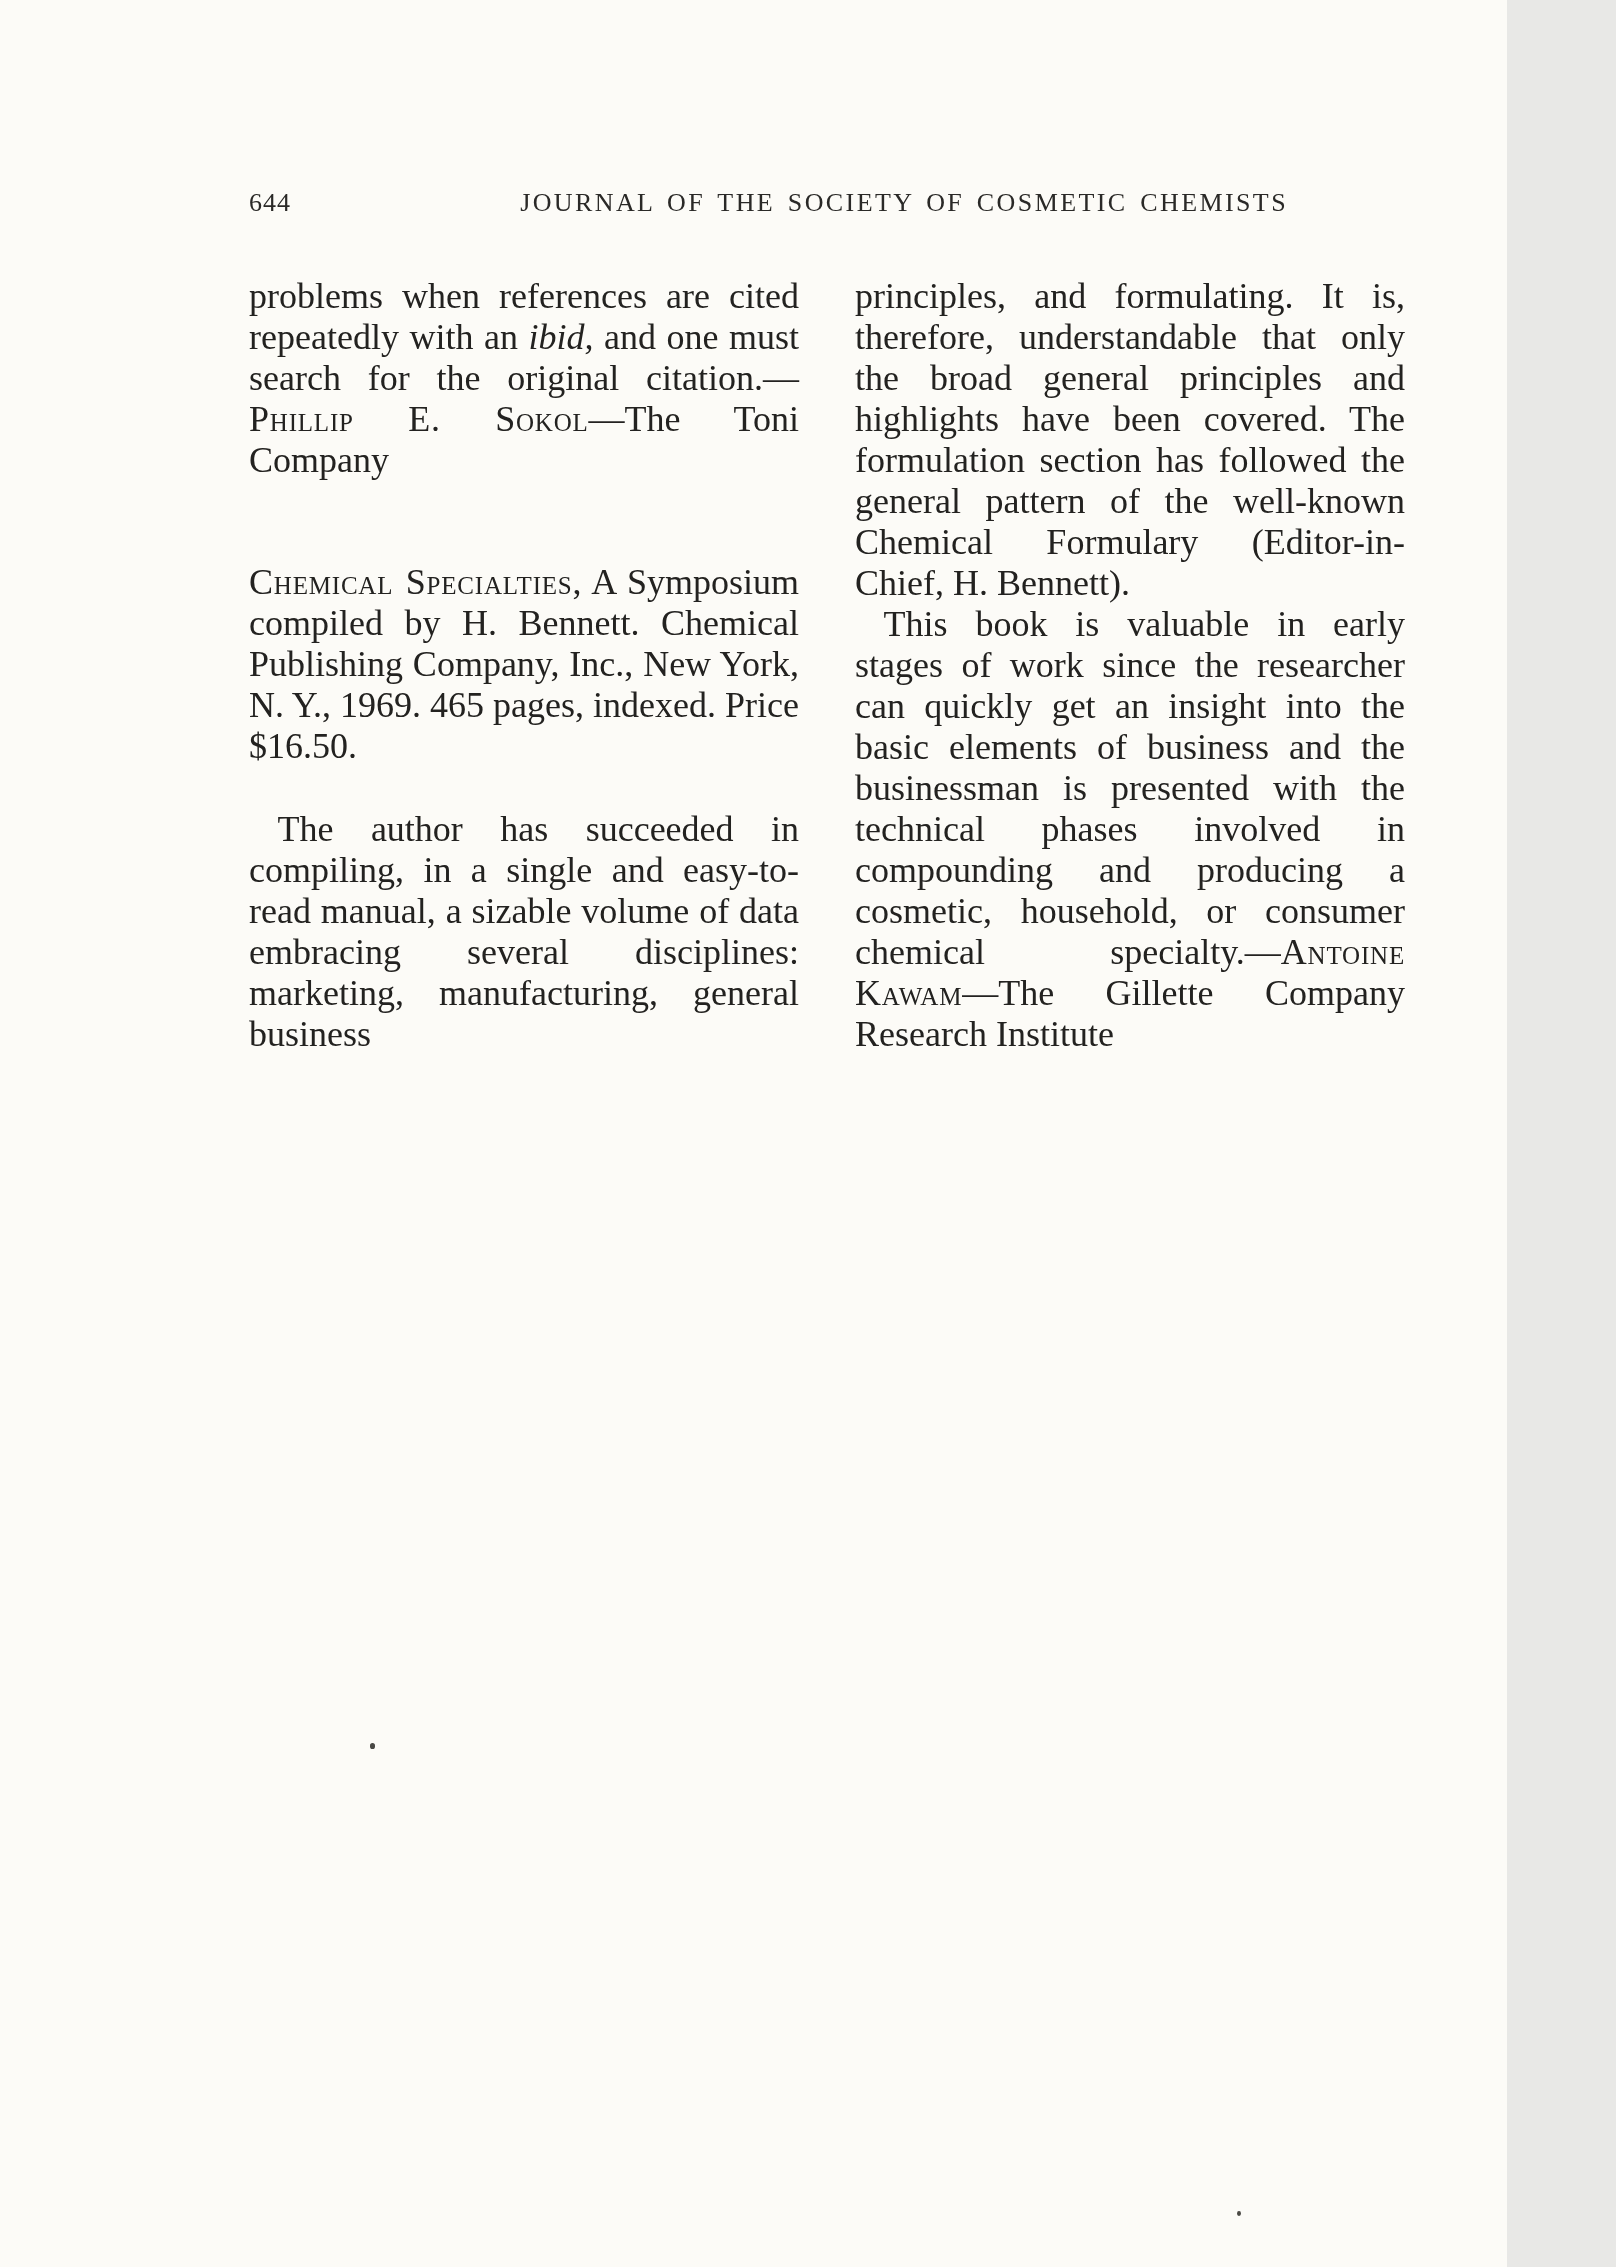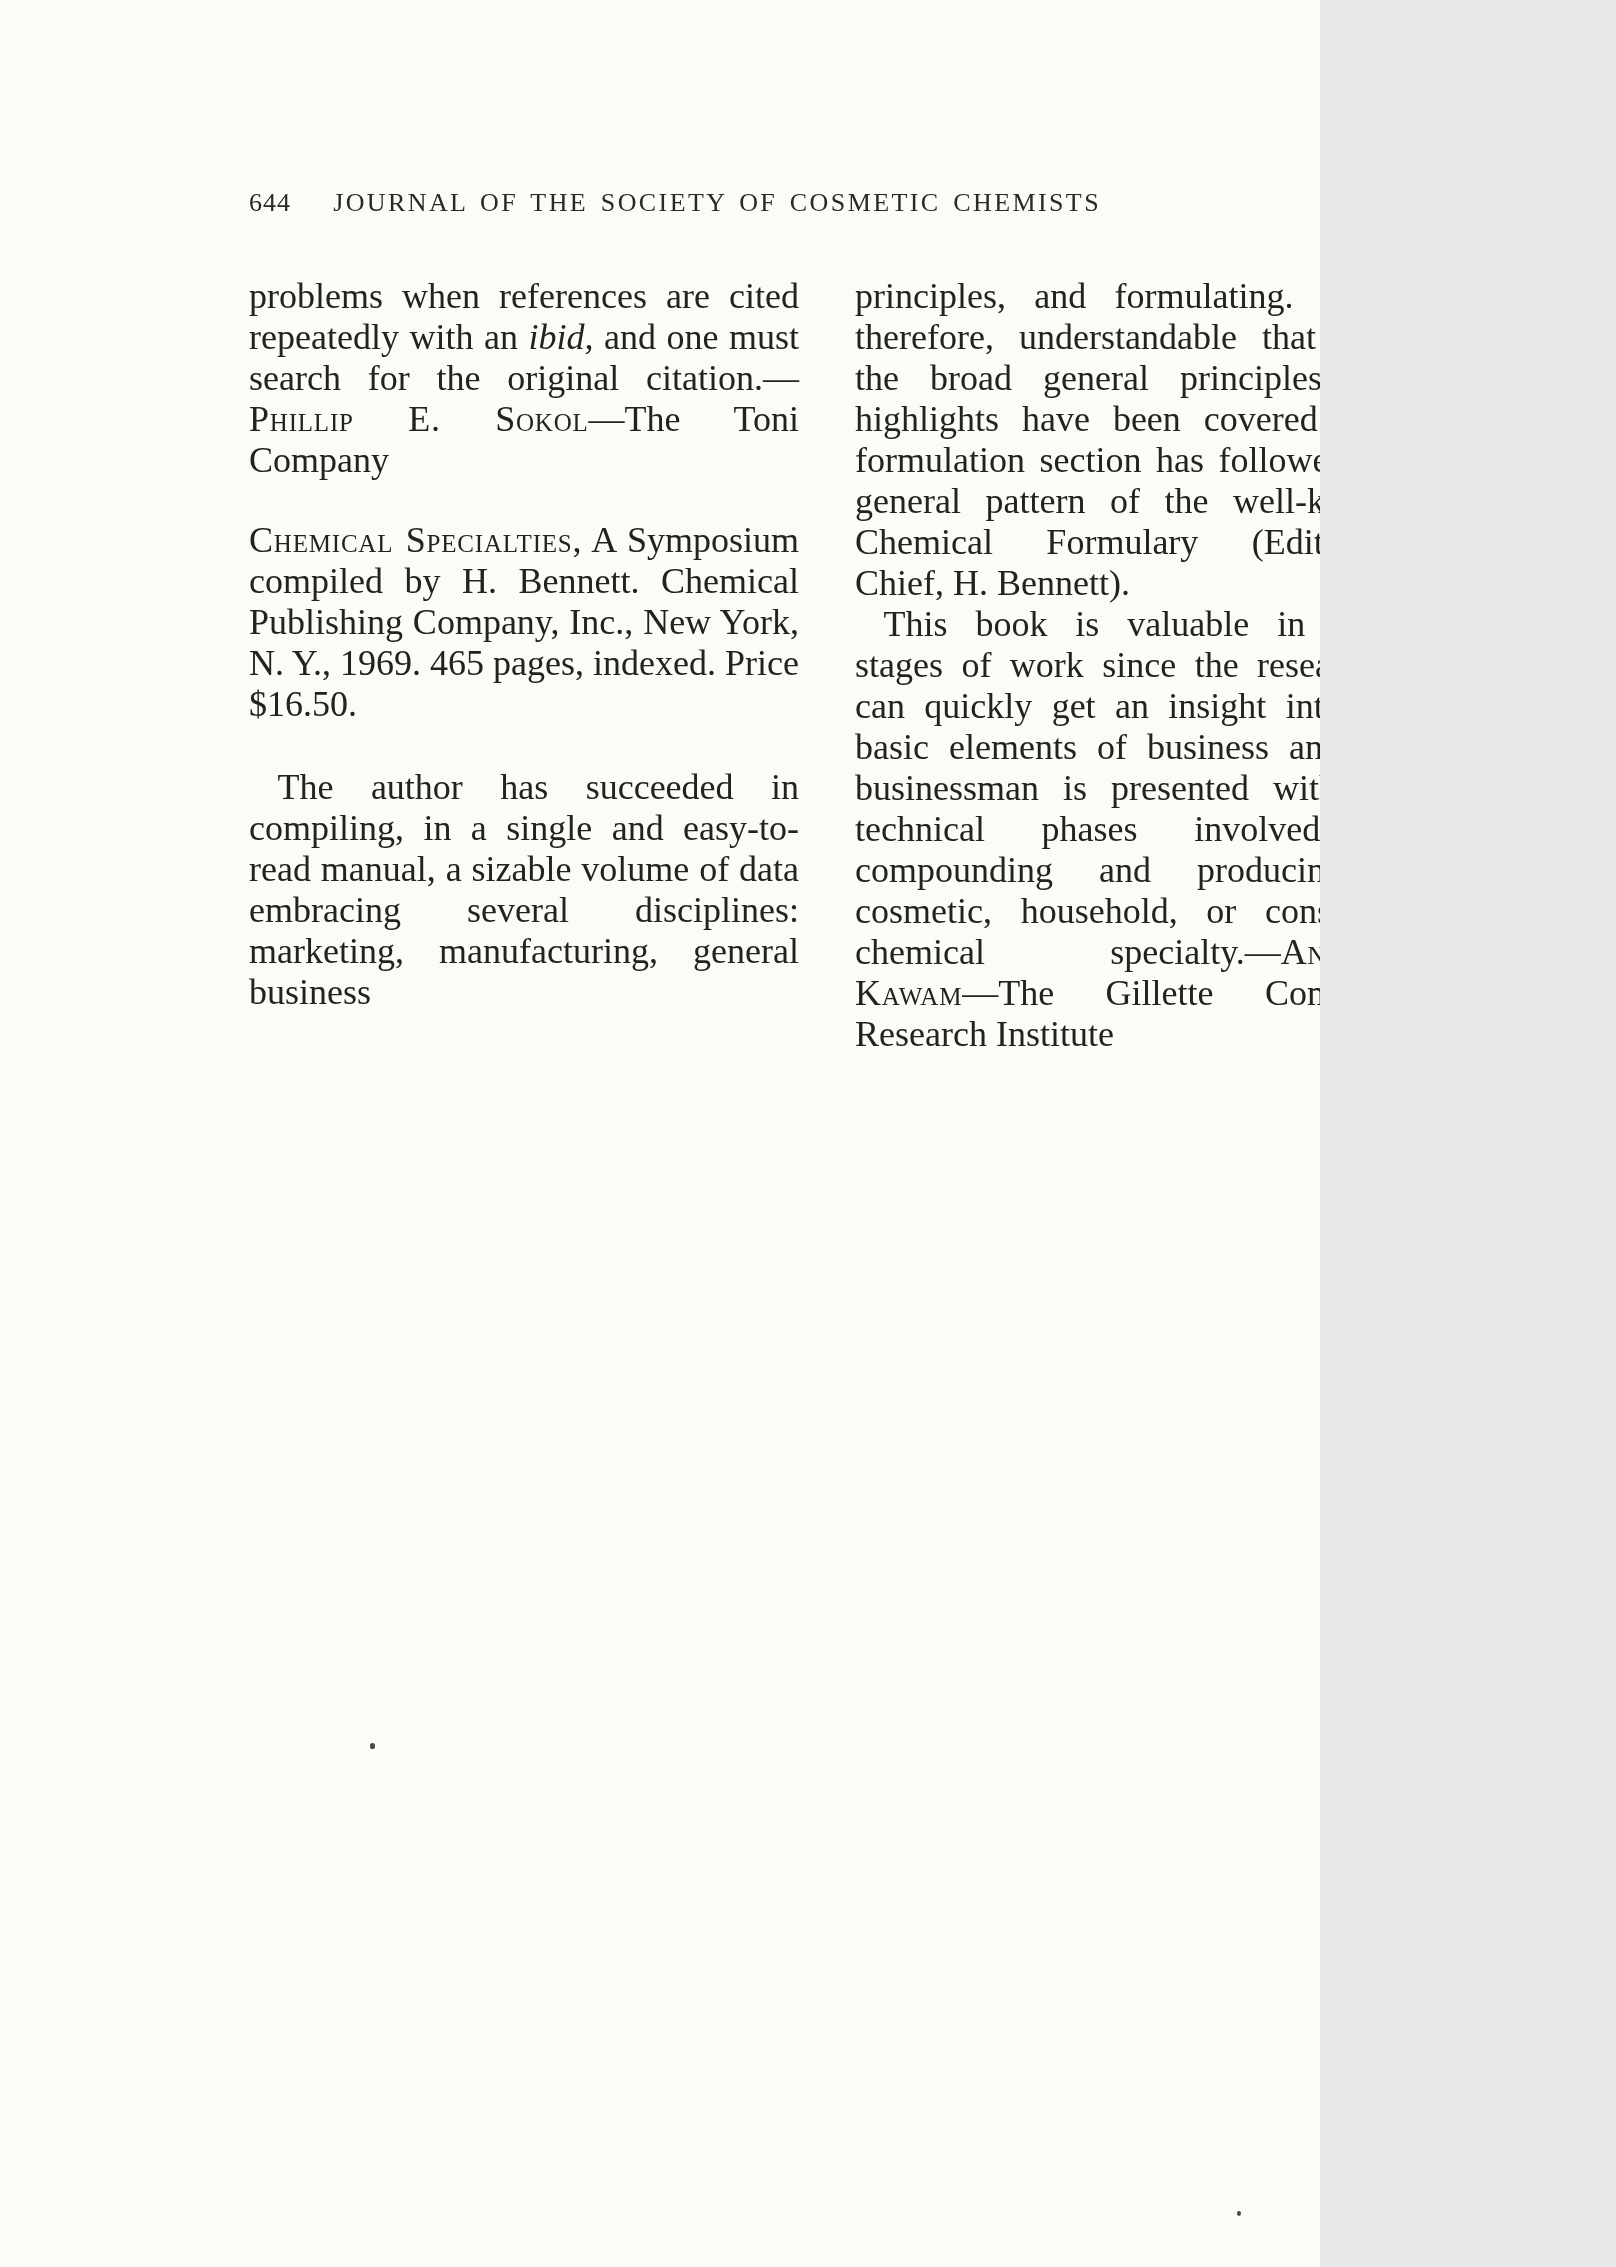--- a/index.html
+++ b/index.html
@@ -2,21 +2,21 @@
 <html style="font-size:15px"><head>
 <meta charset="utf-8">
 <style>
   html, body {
     margin: 0;
     padding: 0;
     background: #e8e8e6;
   }
   .page {
     position: relative;
-    width: 1320px;
+    width: 1507px;
     height: 2267px;
     background: #fcfbf7;
     font-family: "Liberation Serif", "DejaVu Serif", serif;
     color: #222120;
     overflow: hidden;
   }
   .page-header {
     position: absolute;
     top: 188px;
     left: 249px;
@@ -48,21 +48,21 @@
     top: 276px;
     width: 550px;
     font-size: 36px;
     line-height: 41px;
     text-align: justify;
     color: #232220;
   }
   .col-left  { left: 249px; }
   .col-right { left: 845px; margin-left: 10px; }
   .para { margin: 0; }
-  .para-gap-large { margin-top: 39px; }
+  .para-gap-large { margin-top: 81px; }
   .para-gap-line  { margin-top: 42px; }
   .indent { text-indent: 28.5px; }
   .sc {
     font-variant: small-caps;
     letter-spacing: 0.8px;
   }
   .it { font-style: italic; }
   .speck {
     position: absolute;
     background: #4a4945;

